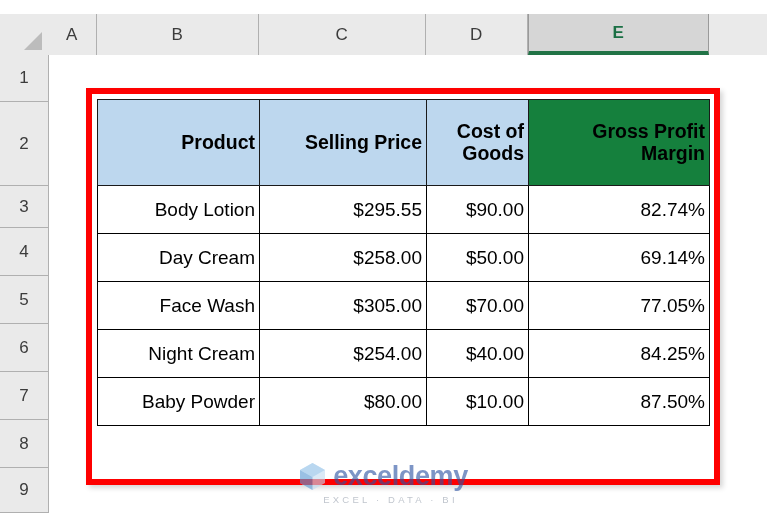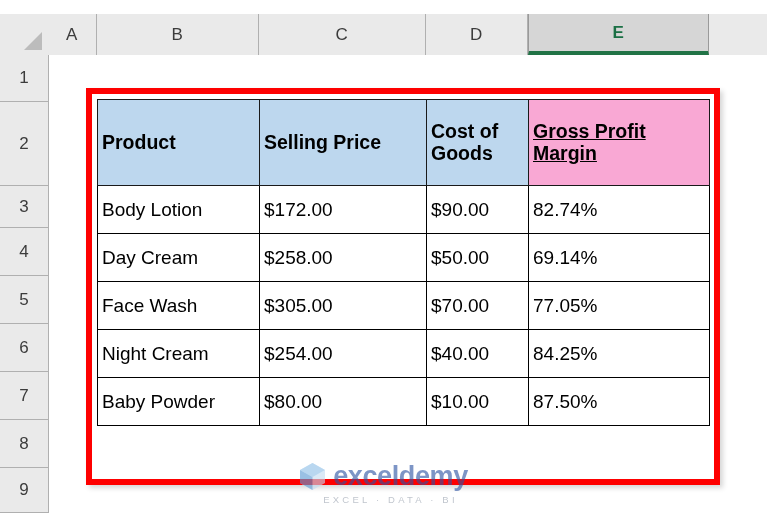--- a/index.html
+++ b/index.html
@@ -118,37 +118,37 @@
   #data-table {
     position: absolute;
     left: 97px; top: 99px;
     width: 612px;
     border-collapse: collapse;
     table-layout: fixed;
     background: #ffffff;
   }
   #data-table td {
     border: 1px solid #000000;
-    text-align: left;
+    text-align: right;
     vertical-align: middle;
     font-size: 19px;
     color: #000000;
     padding: 0 4px;
     box-sizing: border-box;
     white-space: normal;
     line-height: 1.12;
   }
   #data-table tr.hdr td {
     font-weight: bold;
     height: 86px;
     font-size: 19.5px;
     border: 1px solid #1a1a1a;
   }
   #data-table tr.hdr td.blue  { background: #bdd7ee; }
-  #data-table tr.hdr td.green { background: #f9a8d4; text-decoration: underline; }
+  #data-table tr.hdr td.green { background: #15803d; }
   #data-table tr.body td { height: 48px; }
 
   
   col.c-product { width: 162px; }
   col.c-price   { width: 167px; }
   col.c-cost    { width: 102px; }
   col.c-margin  { width: 181px; }
 
   
   #watermark {
@@ -228,21 +228,21 @@
     </colgroup>
     <tbody id="table-body">
         <tr class="hdr">
           <td class="blue">Product</td>
           <td class="blue">Selling Price</td>
           <td class="blue">Cost of Goods</td>
           <td class="green">Gross Profit Margin</td>
         </tr>
         <tr class="body">
           <td>Body Lotion</td>
-          <td>$172.00</td>
+          <td>$295.55</td>
           <td>$90.00</td>
           <td>82.74%</td>
         </tr>
         <tr class="body">
           <td>Day Cream</td>
           <td>$258.00</td>
           <td>$50.00</td>
           <td>69.14%</td>
         </tr>
         <tr class="body">

